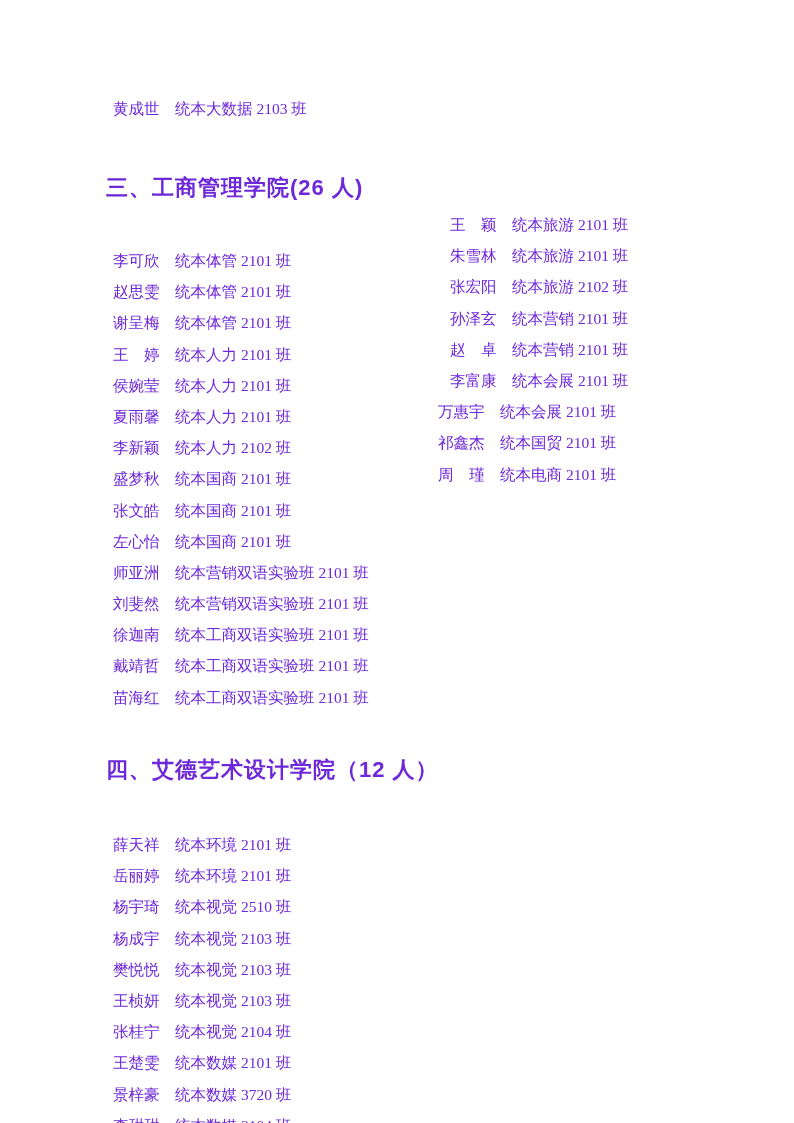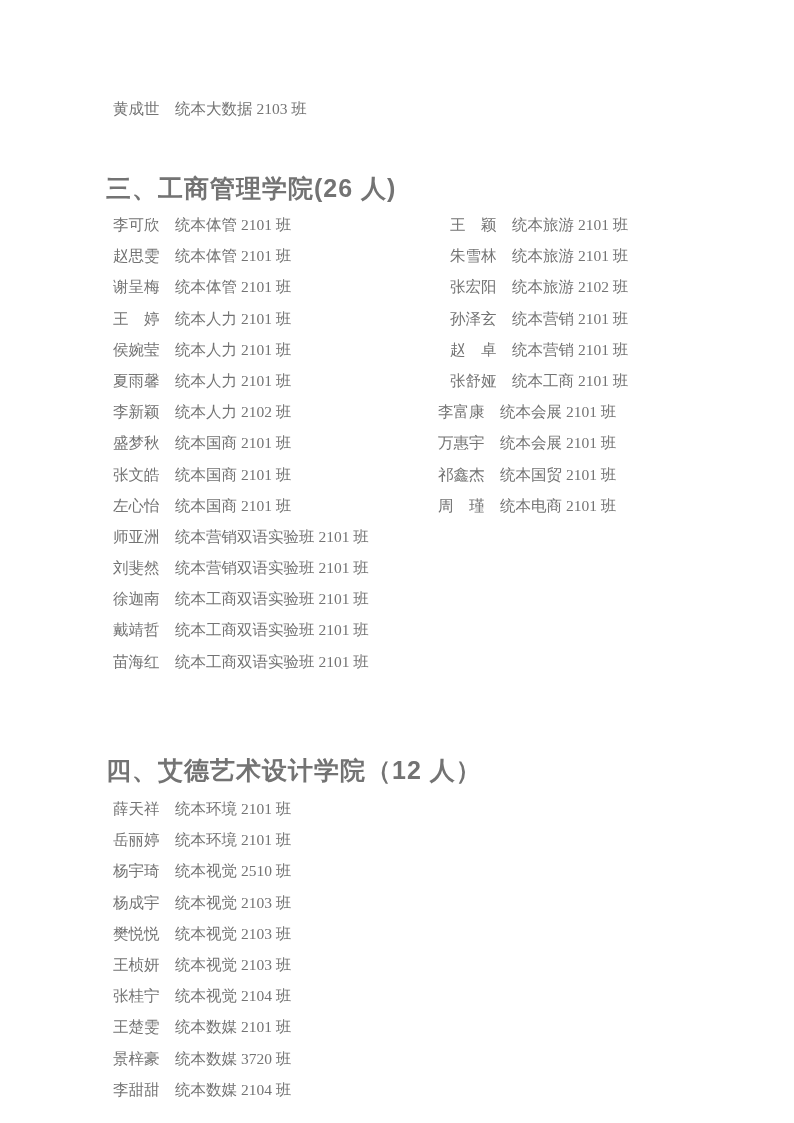--- a/index.html
+++ b/index.html
@@ -1,55 +1,55 @@
 <!DOCTYPE html>
 <html><head>
 <meta charset="utf-8">
 <style>
   html, body { margin: 0; padding: 0; background: #ffffff; }
   .page {
     position: relative;
     width: 794px;
     height: 1123px;
     background: #ffffff;
-    color: #737373;
+    color: #6d28d9;
     font-family: "Liberation Serif", "DejaVu Serif", serif;
     overflow: hidden;
   }
   .top-row {
     position: absolute;
     left: 113px;
     top: 99px;
     font-size: 15.5px;
     line-height: 20px;
     white-space: nowrap;
   }
   .section-heading {
     position: absolute;
     left: 106px;
     margin: 0;
     font-family: "Liberation Sans", "DejaVu Sans", sans-serif;
     font-weight: 700;
-    font-size: 25px;
+    font-size: 22px;
     line-height: 26px;
     letter-spacing: 1px;
     white-space: nowrap;
   }
   .heading-sec0 { top: 175px; }
   .heading-sec1 { top: 757px; }
   .cols {
     position: absolute;
     left: 113px;
     display: flex;
     align-items: flex-start;
   }
   .cols-sec0 { top: 209px; }
   .cols-sec1 { top: 793px; flex-direction: column; }
   .col { display: block; }
-  .col-left { width: 337px; }
+  .col-left { width: 337px; margin-top: 36px; }
   .row {
     height: 31.2px;
     line-height: 31.2px;
     font-size: 15.5px;
     white-space: nowrap;
   }
   .name {
     display: inline-block;
     min-width: 47px;
   }
@@ -128,23 +128,20 @@
         <div class="row">
         <span class="name">张宏阳</span><span class="cls">统本旅游 2102 班</span>
       </div>
         <div class="row">
         <span class="name">孙泽玄</span><span class="cls">统本营销 2101 班</span>
       </div>
         <div class="row">
         <span class="name">赵　卓</span><span class="cls">统本营销 2101 班</span>
       </div>
         <div class="row">
-        <span class="name">张舒娅</span><span class="cls">统本工商 2101 班</span>
-      </div>
-        <div class="row">
         <span class="name">李富康</span><span class="cls">统本会展 2101 班</span>
       </div>
         <div class="row">
         <span class="name">万惠宇</span><span class="cls">统本会展 2101 班</span>
       </div>
         <div class="row">
         <span class="name">祁鑫杰</span><span class="cls">统本国贸 2101 班</span>
       </div>
         <div class="row">
         <span class="name">周　瑾</span><span class="cls">统本电商 2101 班</span>

